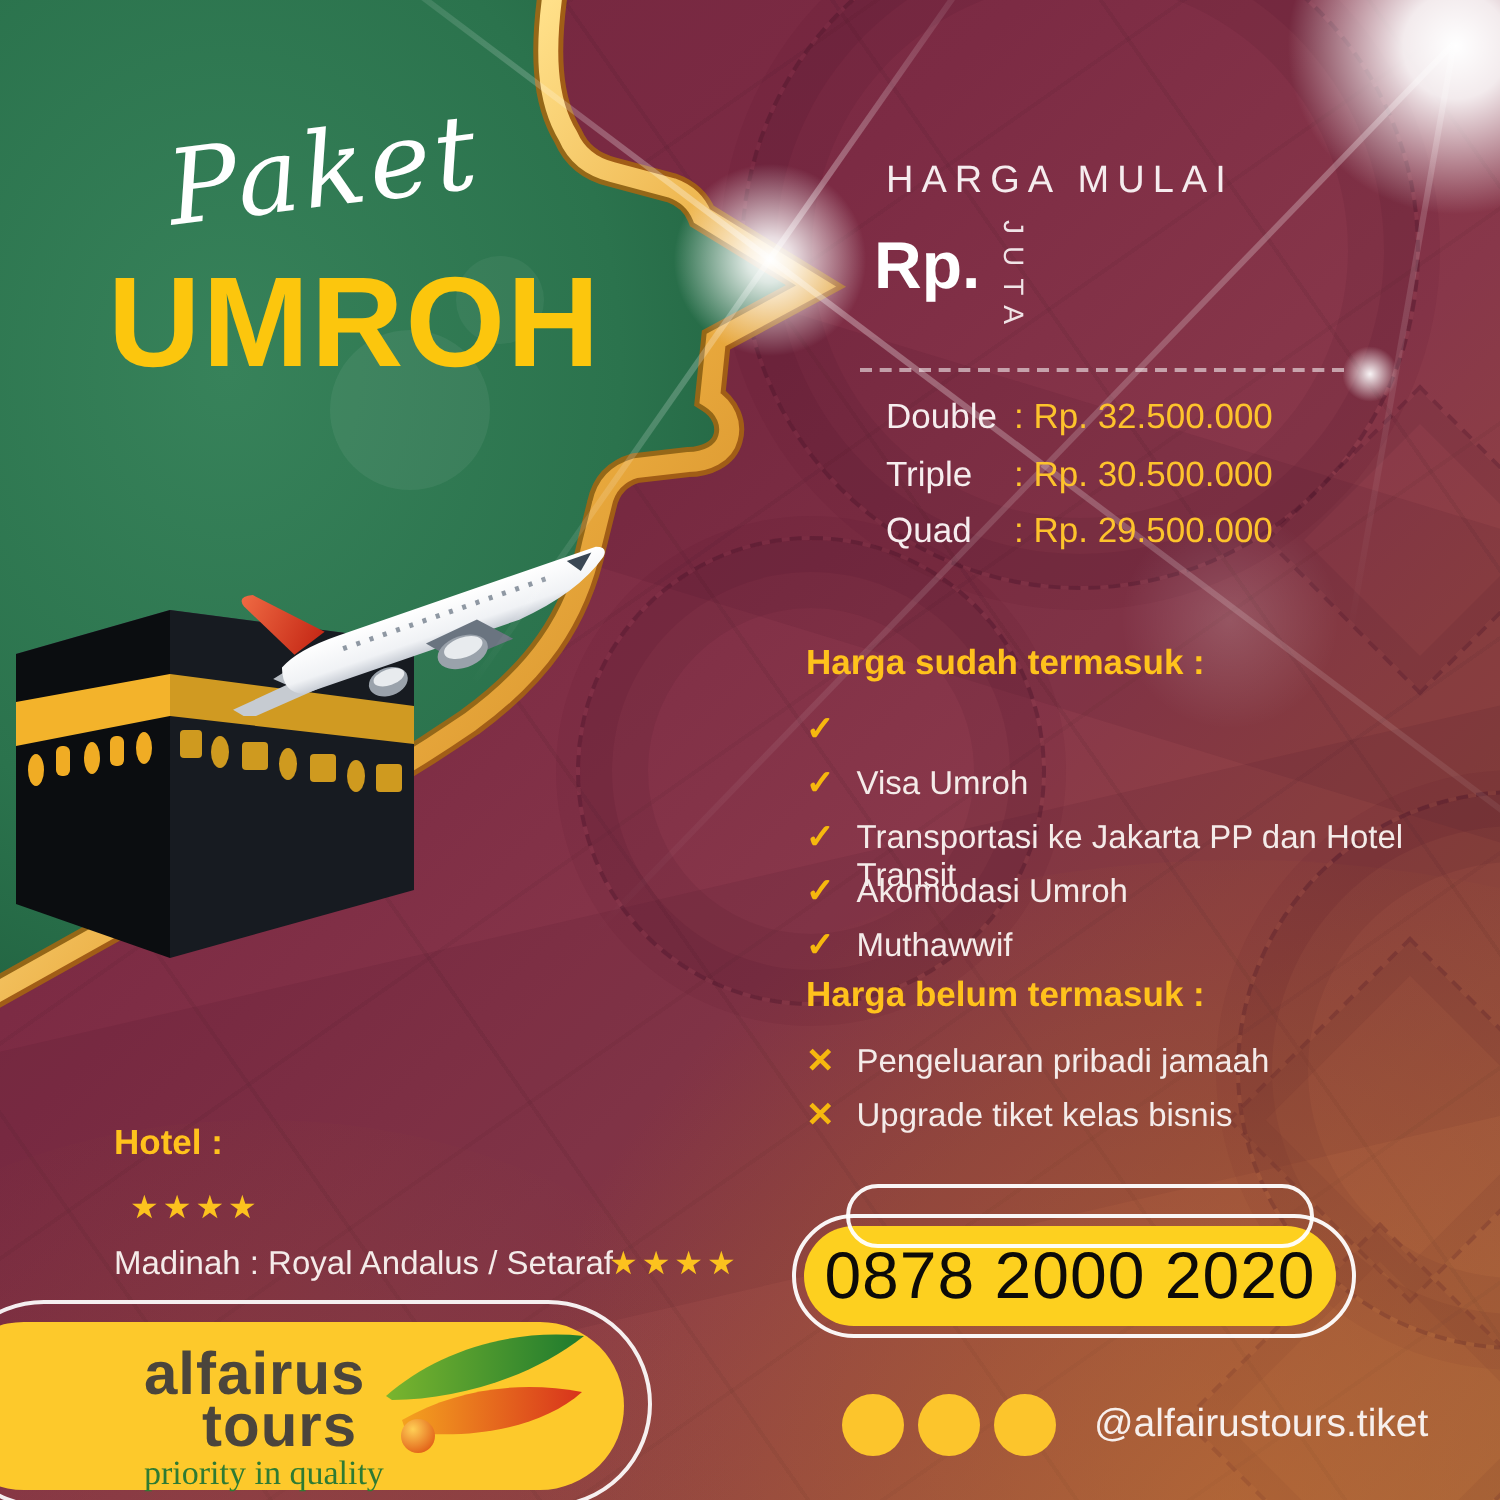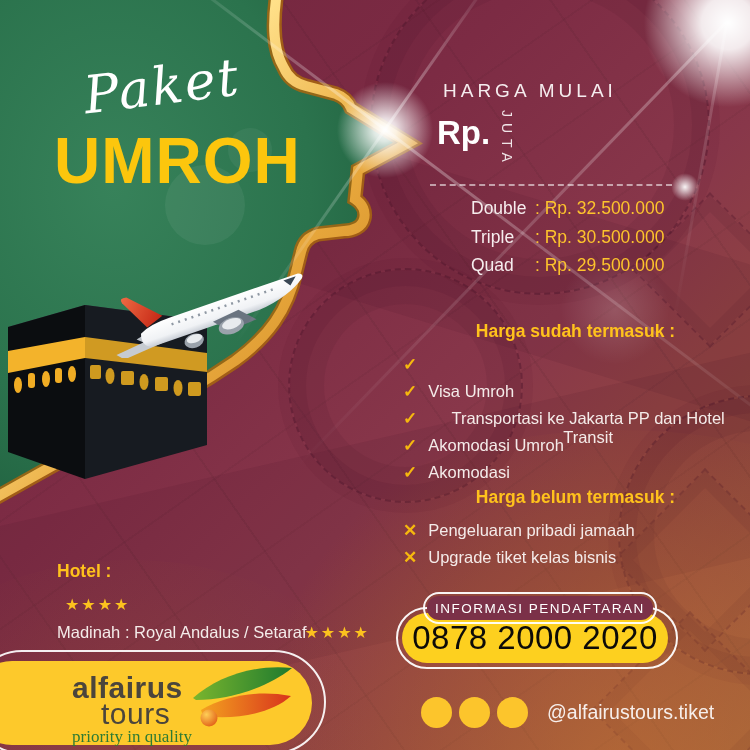--- a/index.html
+++ b/index.html
@@ -52,26 +52,26 @@
     font-family:"DejaVu Serif",serif;font-style:italic;font-size:52px;
     transform:rotate(-7deg);letter-spacing:2px;text-align:center;}
   .main-title{left:54px;top:124px;color:#fcc60d;font-size:64px;font-weight:800;letter-spacing:1px;}
 
   .price-lead{left:443px;top:80px;color:#f5ecee;font-size:19px;letter-spacing:4px;}
   .price-line{left:437px;top:96px;display:flex;align-items:flex-start;}
   .price-line .rp{color:#ffffff;font-size:33px;font-weight:700;padding-top:18px;}
   .price-line .amount{color:#fcc411;font-size:82px;font-weight:800;line-height:.92;letter-spacing:-3px;margin-left:5px;}
   .price-line .juta{writing-mode:vertical-rl;color:#f0e4e7;font-size:14px;letter-spacing:6px;margin-left:9px;padding-top:14px;}
   .divider{left:430px;top:184px;width:242px;border-top:2px dashed rgba(255,255,255,.55);}
-  .price-table{left:443px;top:197px;margin-left:28px;}
+  .price-table{left:443px;top:197px;}
   .price-row{display:flex;font-size:17.5px;margin-bottom:5px;line-height:1.35;}
   .price-row .pl{color:#f6edee;width:64px;}
   .price-row .pv{color:#fdc32c;}
 
-  .list{left:403px;width:345px;text-align:center;}
+  .list{left:403px;width:345px;}
   .inc{top:321px;}
   .exc{top:487px;}
   .list .heading{color:#ffc21c;font-size:17.5px;font-weight:700;margin-bottom:12px;}
   .li-row{display:flex;align-items:baseline;gap:11px;height:27px;}
   .li-icon{color:#f6b80e;font-size:17px;font-weight:700;}
   .li-text{color:#f4ebe9;font-size:16.5px;}
 
   .hotel{left:57px;top:561px;}
   .hotel .heading{color:#ffc21c;font-size:17.5px;font-weight:700;margin-bottom:8px;}
   .hotel-row{color:#f4ebe9;font-size:16.5px;height:28px;display:flex;align-items:center;}
@@ -88,21 +88,21 @@
   .info-pill .lbl{color:#ffffff;font-size:13.5px;letter-spacing:1.5px;}
 
   .social{left:421px;top:697px;display:flex;align-items:center;}
   .social .dot{width:31px;height:31px;border-radius:50%;background:#fcc52c;margin-right:7px;cursor:pointer;}
   .social .handle{color:#f7efec;font-size:19.5px;margin-left:12px;cursor:pointer;}
 
   
   .logo-outline{left:-30px;top:650px;width:356px;height:104px;border-radius:52px;border:2px solid rgba(255,255,255,.92);}
   .logo-box{left:-30px;top:661px;width:342px;height:84px;border-radius:42px;background:#fdc92b;}
   .logo-l1{left:72px;top:671px;color:#4b453c;font-size:30px;font-weight:700;letter-spacing:.5px;}
-  .logo-l2{left:101px;top:697px;color:#4b453c;font-size:30px;font-weight:400;letter-spacing:.5px;}
+  .logo-l2{left:101px;top:697px;color:#4b453c;font-size:30px;font-weight:700;letter-spacing:.5px;}
   .logo-tag{left:72px;top:727px;color:#2e7b33;font-size:17px;font-family:Liberation Serif, serif;}
   .swoosh{left:189px;top:662px;}
 </style>
 </head>
 <body>
 
 <div class="poster">
 
   <div class="abs pattern noevt"></div>
   <div class="abs band noevt" style="left:-120px;top:170px;width:1100px;height:150px;transform:rotate(17deg);"></div>
@@ -233,21 +233,21 @@
     <div class="li-row">
       <span class="li-icon">✓</span>
       <span class="li-text">Transportasi ke Jakarta PP dan Hotel Transit</span>
     </div>
     <div class="li-row">
       <span class="li-icon">✓</span>
       <span class="li-text">Akomodasi Umroh</span>
     </div>
     <div class="li-row">
       <span class="li-icon">✓</span>
-      <span class="li-text">Akomodasi</span>
+      <span class="li-text">Muthawwif</span>
     </div>
   </div>
 
   <div class="abs list exc">
     <div class="heading">Harga belum termasuk :</div>
     <div class="li-row">
       <span class="li-icon">✕</span>
       <span class="li-text">Pengeluaran pribadi jamaah</span>
     </div>
     <div class="li-row">
@@ -265,23 +265,20 @@
       <span>Madinah : Royal Andalus / Setaraf</span>
       <span class="stars" style="margin-left:-2px;">★★★★</span>
     </div>
   </div>
 
   <div class="abs phone-outline noevt"></div>
   <div class="abs phone-pill">
     <span class="num">0878 2000 2020</span>
   </div>
   <div class="abs info-outline noevt"></div>
-  <div class="abs info-pill">
-    <span class="lbl">INFORMASI PENDAFTARAN</span>
-  </div>
 
   <div class="abs social">
     <div class="dot"></div>
     <div class="dot"></div>
     <div class="dot"></div>
     <span class="handle">@alfairustours.tiket</span>
   </div>
 
   <div class="abs logo-outline noevt"></div>
   <div class="abs logo-box"></div>

